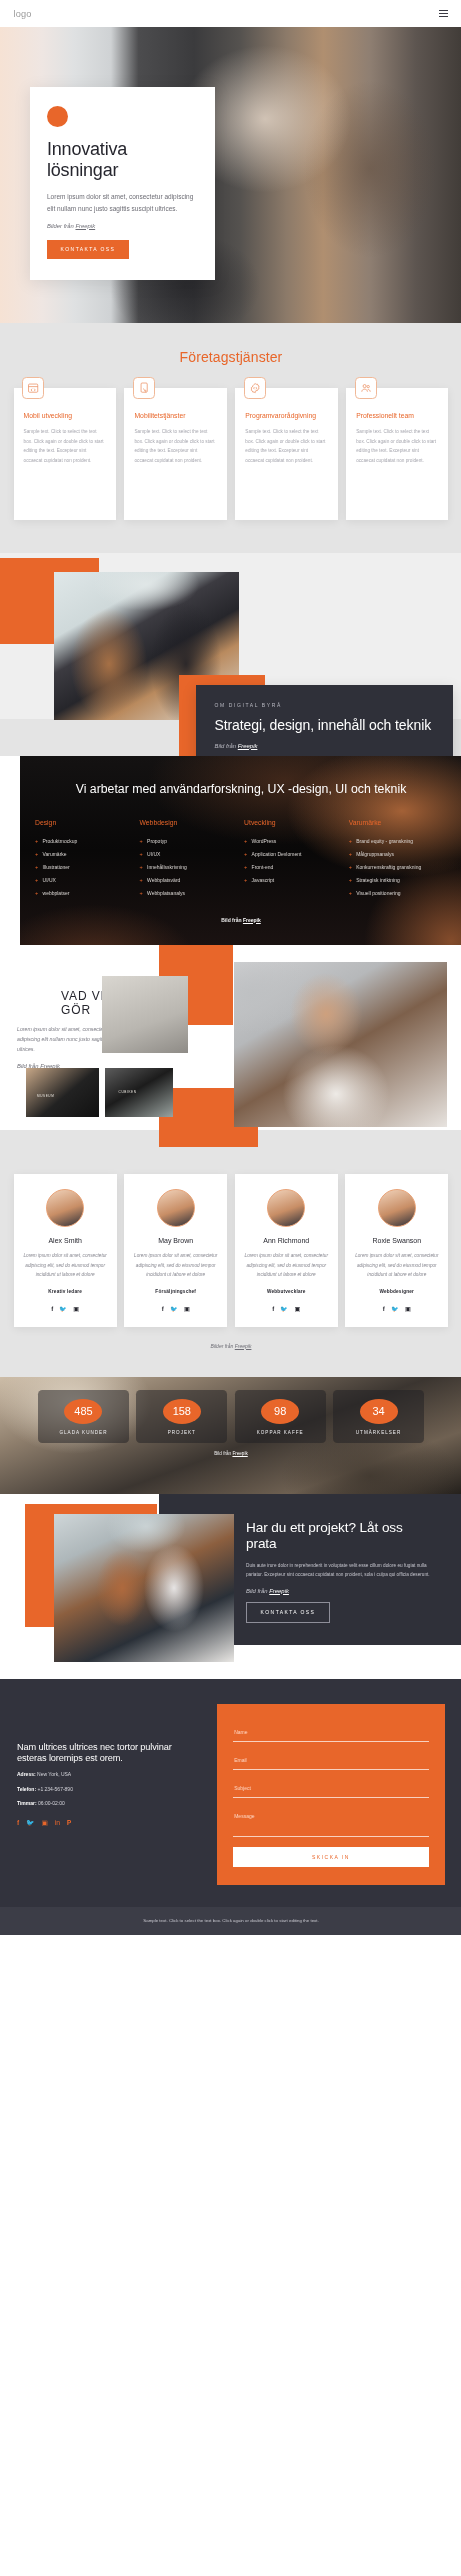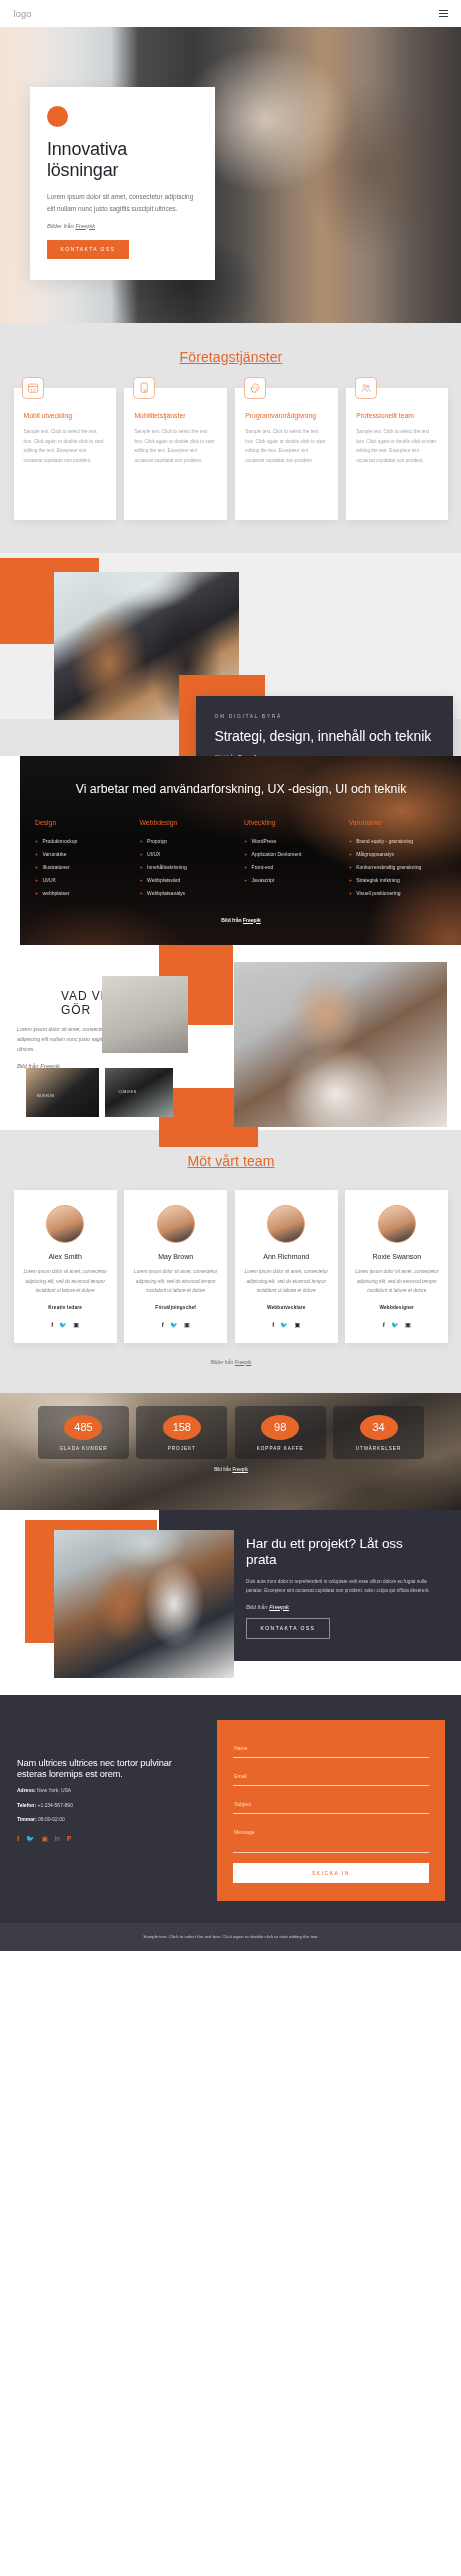--- a/index.html
+++ b/index.html
@@ -49,21 +49,21 @@
   .hero-sub { margin-top: 10px; font-size: 6.5px; line-height: 1.75; color: #6d6d75; }
   .credit { margin-top: 8.6px; font-size: 5.9px; font-style: italic; color: #6d6d75; }
   .credit a { color: #6d6d75; text-decoration: underline; }
   .btn-solid {
     display: inline-block; margin-top: 11px; background: #e8662a; color: #fff;
     font-size: 5px; letter-spacing: 1.4px; padding: 6.8px 13.6px; border: none; cursor: pointer;
   }
 
   
   .sec-title {
-    text-align: center; font-size: 14px; color: #e8662a; font-weight: 400; letter-spacing: 0.1px; text-decoration: underline;
+    text-align: center; font-size: 14px; color: #e8662a; font-weight: 400; letter-spacing: 0.1px;
   }
 
   
   .services { background: #e4e4e4; padding: 26px 0 33px; }
   .cards { display: flex; gap: 8.6px; padding: 23.4px 13.6px 0; align-items: flex-start; }
   .card {
     flex: 1; background: #fff; padding: 18.5px 10px 16px; position: relative;
     box-shadow: 0 1.8px 8.6px rgba(0,0,0,.07); min-height: 132px;
   }
   .card-icon {
@@ -85,21 +85,21 @@
   }
   .about-photo::after{
     content:""; position:absolute; inset:0;
     background:
       radial-gradient(ellipse 55px 80px at 55px 92px, rgba(186,123,72,.85), rgba(186,123,72,0) 70%),
       radial-gradient(ellipse 49px 86px at 132px 92px, rgba(30,30,36,.88), rgba(30,30,36,0) 72%),
       radial-gradient(ellipse 74px 37px at 92px 12.3px, rgba(226,232,232,.9), rgba(226,232,232,0) 72%);
   }
   .about-sq2 { position: absolute; left: 179px; top: 122px; width: 86px; height: 99px; background: #e8662a; }
   .about-panel {
-    position: absolute; left: 196px; top: 143px; width: 257px; background: #2f3039;
+    position: absolute; left: 196px; top: 132px; width: 257px; background: #2f3039;
     padding: 17px 18.5px 21px; box-shadow: 0 3.7px 13.6px rgba(0,0,0,.16);
   }
   .eyebrow { font-size: 5px; letter-spacing: 1.6px; color: #b9b9c2; }
   .about-panel h2 { color: #fff; font-size: 14px; line-height: 1.22; font-weight: 400; margin-top: 8.6px; letter-spacing: -0.1px; }
   .about-panel .credit { color: #b9b9c2; }
   .about-panel .credit a { color: #ffffff; }
 
   
   .work { position: relative; background: #0e0d0d; padding: 25px 0 22px; overflow: hidden; margin-left: 20px; }
   .work-bg { position: absolute; inset: 0; }
@@ -437,21 +437,20 @@
     <div class="wwd-img2">
       <span class="tiny-label" style="left:11px;top:26px;color:#e8e4dd">MUSEUM</span>
     </div>
     <div class="wwd-img3">
       <span class="tiny-label" style="left:13.6px;top:22px;color:#e8e4dd">CUBIKEN</span>
     </div>
     <div class="wwd-photo"></div>
   </div>
 
   <div class="team">
-    <div class="sec-title">Möt vårt team</div>
     <div class="team-cards">
 
       <div class="tcard">
         <div class="avatar"></div>
         <h4>Alex Smith</h4>
         <p>Lorem ipsum dolor sit amet, consectetur adipiscing elit, sed do eiusmod tempor incididunt ut labore et dolore</p>
         <p class="role">Kreativ ledare</p>
         <div class="socials">
           <span>𝐟</span>
           <span>🐦</span>

